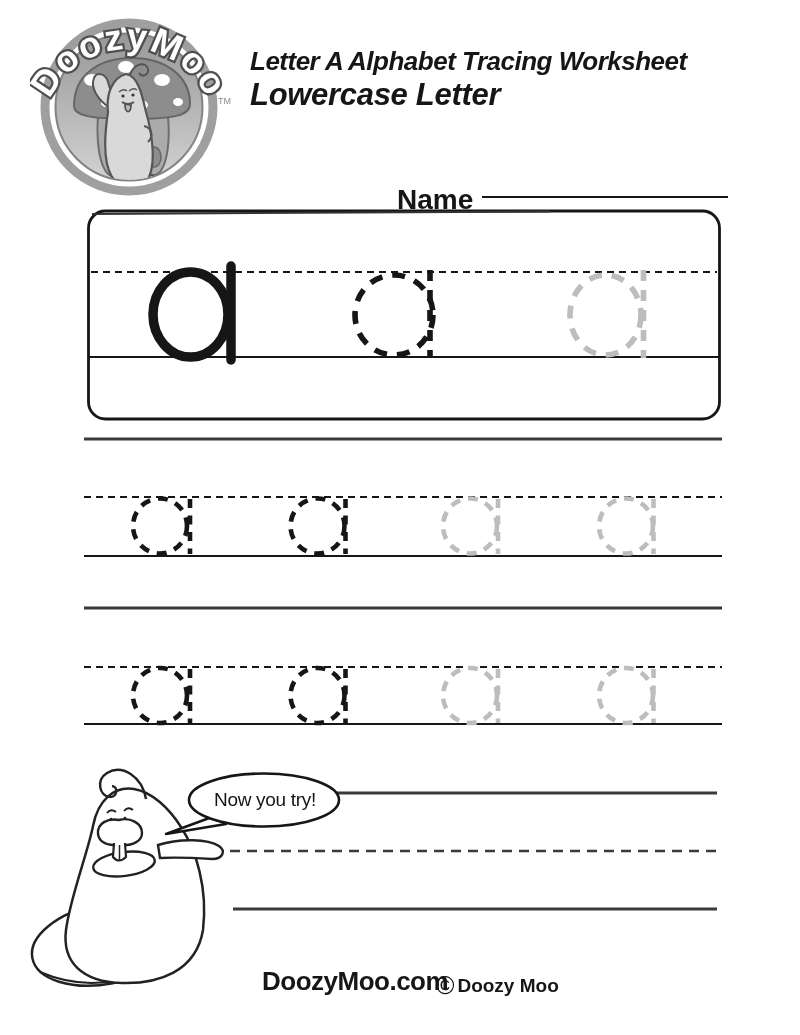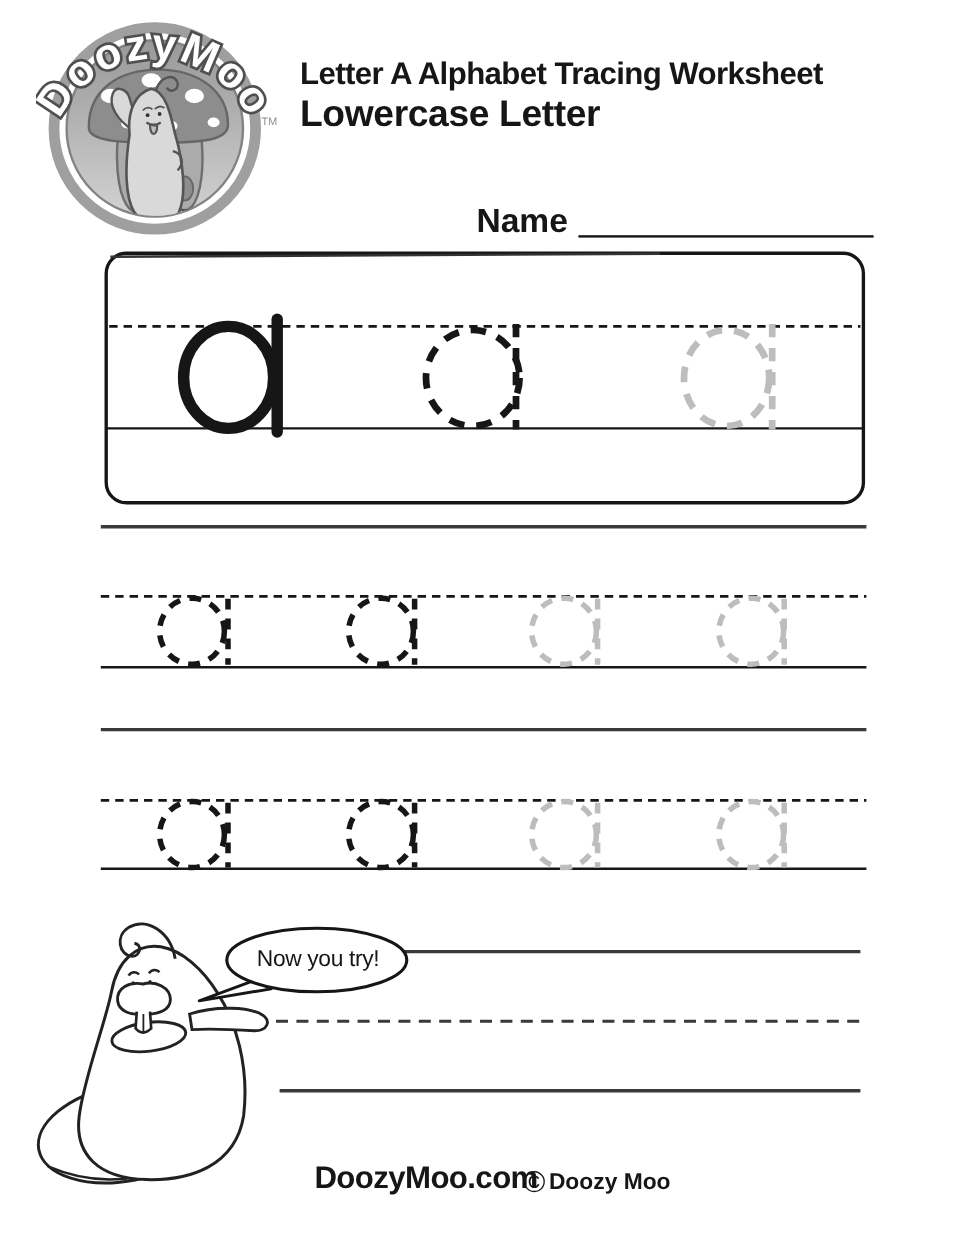--- a/index.html
+++ b/index.html
@@ -1,24 +1,24 @@
 <!DOCTYPE html>
 <html><head>
 <meta charset="utf-8">
 <style>
   html,body{margin:0;padding:0;background:#fff;}
   .page{
     position:relative;width:800px;height:1035px;background:#ffffff;
     font-family:"Liberation Sans",sans-serif;color:#161616;overflow:hidden;
   }
   .abs{position:absolute;}
-  .title-block{left:250px;top:44px;line-height:34px;}
+  .title-block{left:250px;top:44px;line-height:34px;font-style:italic;}
   .title{font-size:26px;font-weight:bold;letter-spacing:-0.5px;white-space:nowrap;}
   .subtitle{font-size:31px;font-weight:bold;letter-spacing:-0.3px;}
-  .name-label{left:397px;top:168px;font-size:28px;font-weight:bold;}
+  .name-label{left:397px;top:184px;font-size:28px;font-weight:bold;}
   .name-line{left:482px;top:196px;width:246px;height:0;border-top:2.5px solid #161616;}
   .bubble-text{left:201px;top:789px;width:128px;text-align:center;font-size:19px;font-weight:normal;letter-spacing:-0.3px;}
   .footer-site{left:262px;top:966px;font-size:26px;font-weight:bold;letter-spacing:-0.5px;}
   .footer-copy{left:436px;top:971px;font-size:19px;font-weight:bold;white-space:nowrap;}
   .footer-copy .csym{font-size:25px;font-weight:normal;vertical-align:-2px;margin-right:3px;}
   svg{display:block;}
 </style>
 </head>
 <body>
 

